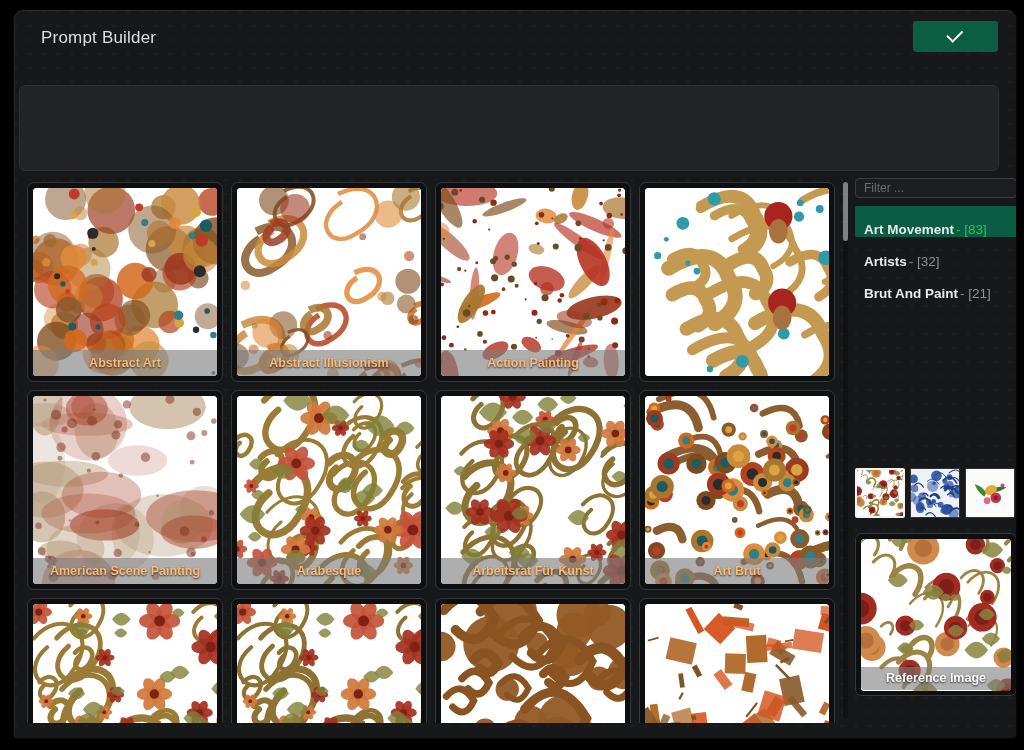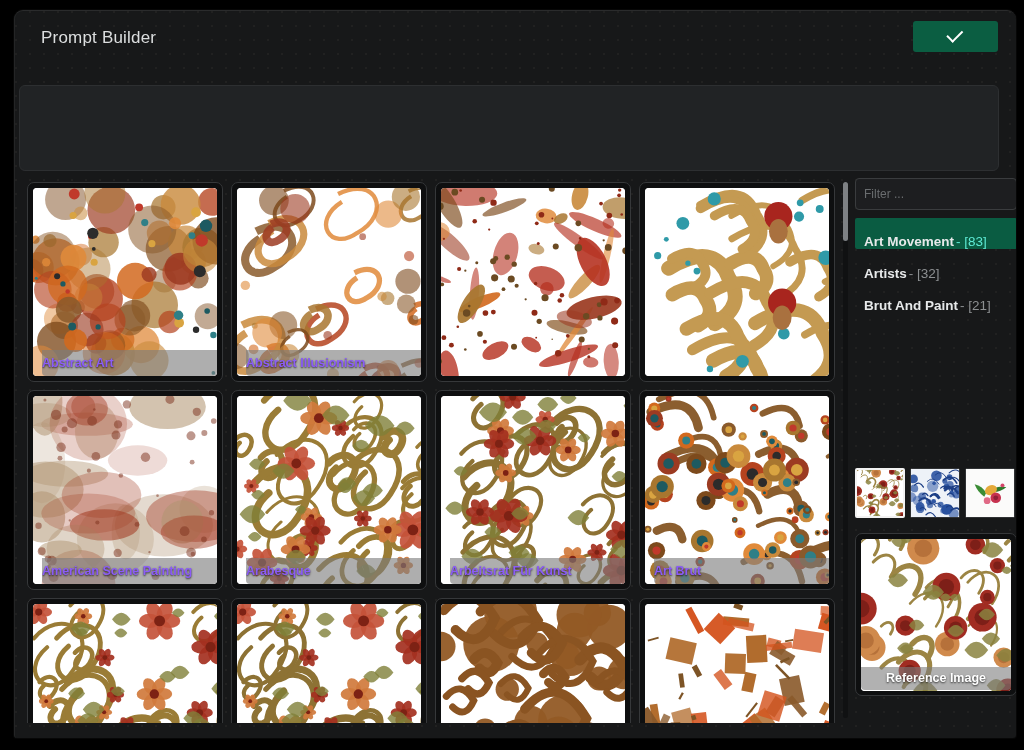--- a/index.html
+++ b/index.html
@@ -122,28 +122,28 @@
   .card-art {
     position: absolute;
     left: 5px; top: 5px;
     width: 184px; height: 188px;
     border-radius: 4px;
     background: #ffffff;
     overflow: hidden;
   }
   .card-label {
     position: absolute;
-    left: 14px; right: 5px;
+    left: 5px; right: 5px;
     bottom: 5px;
     height: 26px;
     line-height: 26px;
-    text-align: left;
+    text-align: center;
     font-size: 12.5px;
     font-weight: bold;
-    color: #8b5cf6;
+    color: #fdba74;
     background: rgba(125,125,125,0.62);
     text-shadow: 0 1px 2px rgba(0,0,0,.75);
     border-radius: 0 0 4px 4px;
     white-space: nowrap;
     overflow: hidden;
   }
 
   
   #grid-scrollbar {
     position: absolute;
@@ -167,21 +167,21 @@
   
   #sidebar {
     position: absolute;
     left: 840px;
     top: 0;
     width: 162px;
     height: 545px;
   }
   #filter-input {
     width: 162px;
-    height: 32px;
+    height: 20px;
     background: #1d1e20;
     border: 1px solid #3a3c3e;
     border-radius: 4px;
     color: #d6d8d9;
     font-family: "Liberation Sans", sans-serif;
     font-size: 12px;
     padding: 0 8px;
     outline: none;
   }
   #filter-input::placeholder { color: #6a6d6f; }
@@ -202,21 +202,21 @@
     color: #e7e9ea;
   }
   .category-item .cat-count {
     color: #8d9092;
     margin-left: 2px;
     font-weight: normal;
   }
   .category-item.selected {
     background: #0a5c42;
   }
-  .category-item.selected .cat-count { color: #5eead4; }
+  .category-item.selected .cat-count { color: #22c55e; }
 
   
   #thumb-strip {
     position: absolute;
     left: 0;
     top: 290px;
     display: flex;
     gap: 5px;
   }
   .thumb {
@@ -530,20 +530,21 @@
                 <circle cx="74.1" cy="18.8" r="1.5" fill="#6b4a22"></circle>
                 <circle cx="40.0" cy="40.5" r="1.4" fill="#6b4a22"></circle>
                 <circle cx="14.0" cy="44.0" r="0.6" fill="#6b4a22"></circle>
                 <circle cx="52.8" cy="29.5" r="0.8" fill="#8f2a17"></circle>
                 <circle cx="78.3" cy="68.2" r="1.7" fill="#6b4a22"></circle>
                 <circle cx="51.4" cy="50.8" r="0.9" fill="#8f2a17"></circle>
                 <circle cx="38.4" cy="48.4" r="1.9" fill="#6b4a22"></circle>
                 <circle cx="36.3" cy="36.8" r="1.4" fill="#6b4a22"></circle>
               </svg>
             </div>
+            <div class="card-label">Action Painting</div>
           </div>
           <div class="style-card">
             <div class="card-art">
               <svg class="art-svg" viewBox="0 0 100 100" preserveAspectRatio="xMidYMid slice">
                 <rect width="100" height="100" fill="#ffffff"></rect>
                 <path d="M26.29773594732291 86.12092877091884 q 25.221851105439406 -15.133110663263643 32.78840643707123 5.044370221087881 q 10.088740442175762 15.133110663263643 -7.566555331631822 25.221851105439406" fill="none" stroke="#c49a52" stroke-width="5.8" stroke-linecap="round"></path>
                 <path d="M13.592283387478574 42.70860191560751 q 24.5568135103941 -14.73408810623646 31.923857563512332 4.91136270207882 q 9.82272540415764 14.73408810623646 -7.36704405311823 24.5568135103941" fill="none" stroke="#c49a52" stroke-width="7.9" stroke-linecap="round"></path>
                 <path d="M15.61695351992592 56.759244509394854 q 13.727320139169375 -8.236392083501626 17.84551618092019 2.7454640278338753 q 5.490928055667751 8.236392083501626 -4.118196041750813 13.727320139169375" fill="none" stroke="#c49a52" stroke-width="7.2" stroke-linecap="round"></path>
                 <path d="M35.80235128095483 55.95177535710474 q 23.20930217355923 -13.925581304135537 30.172092825627 4.641860434711846 q 9.283720869423693 13.925581304135537 -6.962790652067769 23.20930217355923" fill="none" stroke="#c49a52" stroke-width="6.3" stroke-linecap="round"></path>
                 <path d="M46.96461015705234 14.898859623306832 q 22.303306245386278 -13.381983747231766 28.994298119002163 4.460661249077256 q 8.921322498154511 13.381983747231766 -6.690991873615883 22.303306245386278" fill="none" stroke="#c49a52" stroke-width="3.1" stroke-linecap="round"></path>

